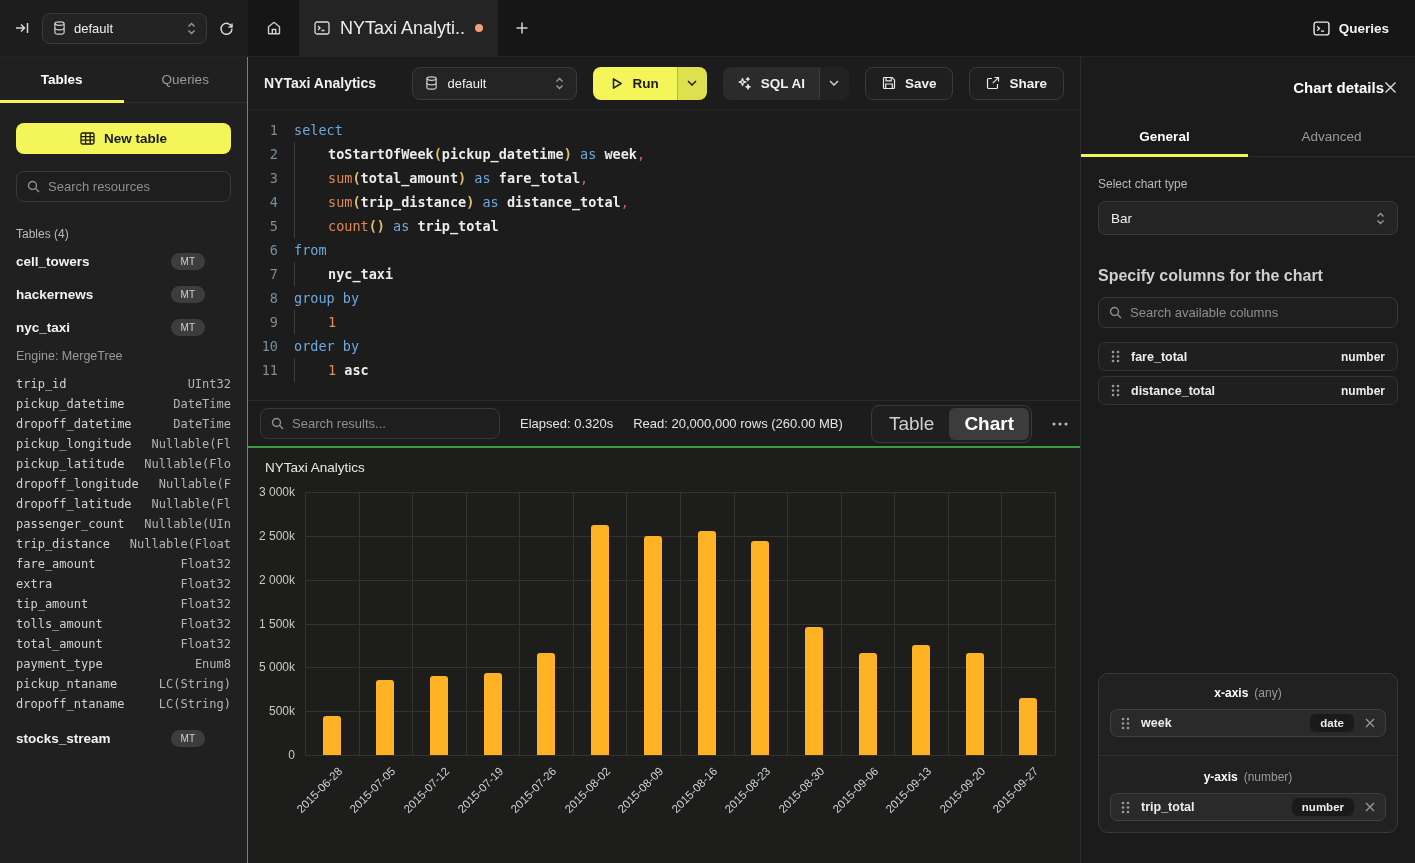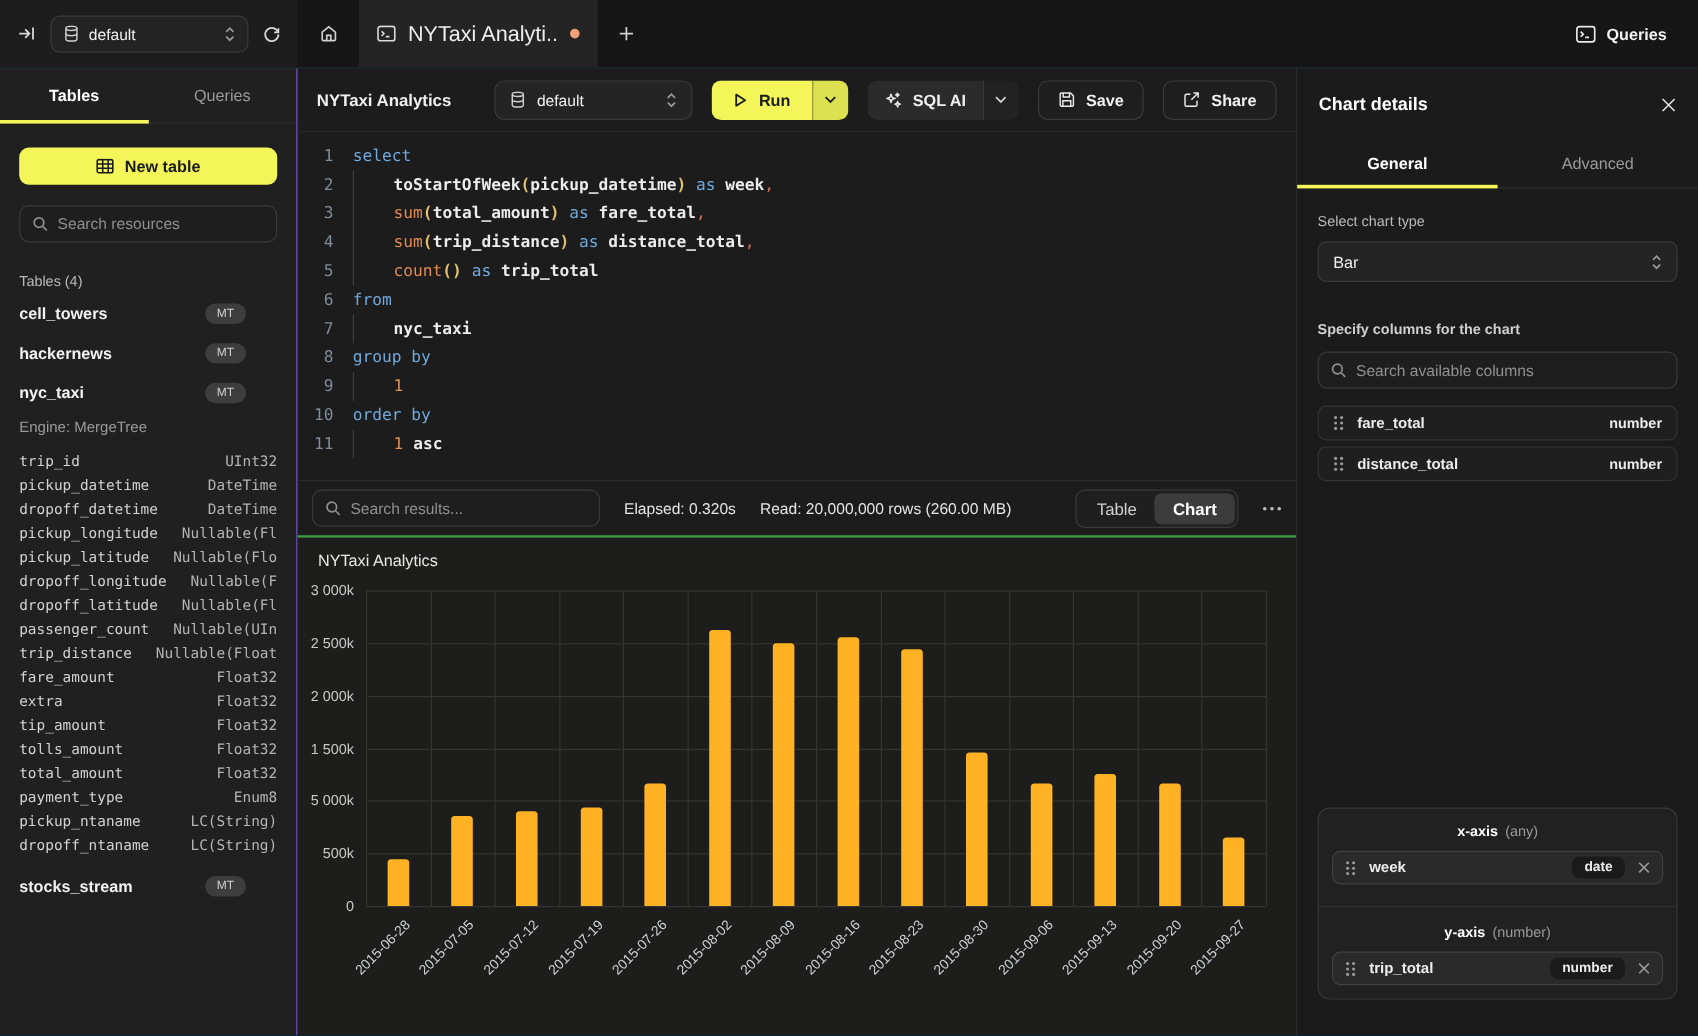--- a/index.html
+++ b/index.html
@@ -72,47 +72,47 @@
   .tk-id { color:#ECECEC; font-weight:700; }
   .tk-num { color:#DE9055; }
   .tk-punc { color:#D1695A; }
   .tk-pl { color:#cfcfcf; }
 
   
   .results-bar { flex:0 0 46px; border-top:1px solid #2a2a2a; display:flex; align-items:center; padding:0 12px; gap:20px; }
   .results-search { width:240px; height:31px; margin-top:0; }
   .stat { font-size:13px; color:#e4e4e4; white-space:nowrap; }
   .view-toggle { margin-left:auto; display:flex; align-items:center; border:1px solid #3a3a3a; border-radius:8px; background:#1f1f1f; padding:2px; }
-  .view-opt { padding:5px 15px; font-size:14px; color:#cfcfcf; border-radius:6px; cursor:pointer; }
+  .view-opt { padding:5px 15px; font-size:19px; color:#cfcfcf; border-radius:6px; cursor:pointer; }
   .view-opt.active { background:#3c3c3c; color:#ffffff; font-weight:600; }
   .more-btn { color:#bdbdbd; display:flex; align-items:center; cursor:pointer; background:none; border:none; }
 
   
   .chart-panel { flex:1; background:#1d1d1c; border-top:2px solid #3E9B43; position:relative; }
   .chart-title { position:absolute; left:17px; top:12px; font-size:13.5px; color:#e8e8e8; }
   .plot { position:absolute; left:57px; top:44px; width:750px; height:263px; }
   .gl-h { position:absolute; left:0; right:0; height:1px; background:#33332f; }
   .gl-v { position:absolute; top:0; bottom:0; width:1px; background:#33332f; }
   .bar { position:absolute; bottom:0; width:18px; background:var(--bar); border-radius:3px 3px 0 0; }
   .ylabel { position:absolute; right:100%; margin-right:10px; font-size:12px; color:#c9c9c9; white-space:nowrap; transform:translateY(-50%); }
   .xlabel { position:absolute; top:273px; font-size:11.5px; color:#d0d3d8; white-space:nowrap; transform:translateX(-100%) rotate(-45deg); transform-origin:100% 0; }
 
   
   .right-panel { width:335px; flex:0 0 335px; background:#1b1b1b; border-left:1px solid #2b2b2b; display:flex; flex-direction:column; }
-  .panel-header { flex:0 0 60px; display:flex; align-items:center; justify-content:space-between; padding:0 18px; }
+  .panel-header { flex:0 0 60px; display:flex; align-items:center; justify-content:flex-end; padding:0 18px; }
   .panel-title { font-size:15px; font-weight:700; color:#ffffff; }
   .panel-tabs { flex:0 0 40px; display:flex; border-bottom:1px solid #2e2e2e; }
   .panel-tab { flex:1; display:flex; align-items:center; justify-content:center; font-size:13.5px; color:#9a9a9a; position:relative; cursor:pointer; }
   .panel-tab.active { color:#ffffff; font-weight:700; }
   .panel-tab.active::after { content:""; position:absolute; left:0; right:0; bottom:-1px; height:3px; background:var(--yellow); }
   .panel-body { flex:1; display:flex; flex-direction:column; padding:20px 17px 30px 17px; min-height:0; }
   .field-label { font-size:12px; color:#b9b9b9; }
   .select-box { margin-top:10px; height:34px; border:1px solid #3a3a3a; border-radius:7px; background:#242424; display:flex; align-items:center; padding:0 12px; font-size:13.5px; color:#f0f0f0; cursor:pointer; }
   .select-box .grow { flex:1; }
-  .cols-header { margin-top:32px; font-size:12px; font-weight:600; color:#cfcfcf; }
+  .cols-header { margin-top:32px; font-size:16px; font-weight:600; color:#cfcfcf; }
   .panel-search { margin-top:12px; }
   .avail-cols { margin-top:14px; display:flex; flex-direction:column; gap:5px; }
   .col-pill { height:29px; border:1px solid #333333; background:#1f1f1f; border-radius:7px; display:flex; align-items:center; gap:11px; padding:0 12px; cursor:grab; }
   .col-pill .pname { font-size:12.5px; font-weight:700; color:#ececec; }
   .col-pill .ptype { margin-left:auto; font-size:12px; font-weight:700; color:#ececec; }
   .axes-box { margin-top:auto; border:1px solid #383838; background:#212121; border-radius:10px; padding:12px 11px 11px 11px; }
   .axis-head { display:flex; align-items:center; justify-content:center; gap:6px; font-size:12px; }
   .axis-head .aname { font-weight:700; color:#ffffff; }
   .axis-head .ahint { color:#9a9a9a; }
   .axis-pill { margin-top:9px; height:28px; border:1px solid #404040; background:#2a2a2a; border-radius:7px; display:flex; align-items:center; gap:11px; padding:0 10px; cursor:grab; }

